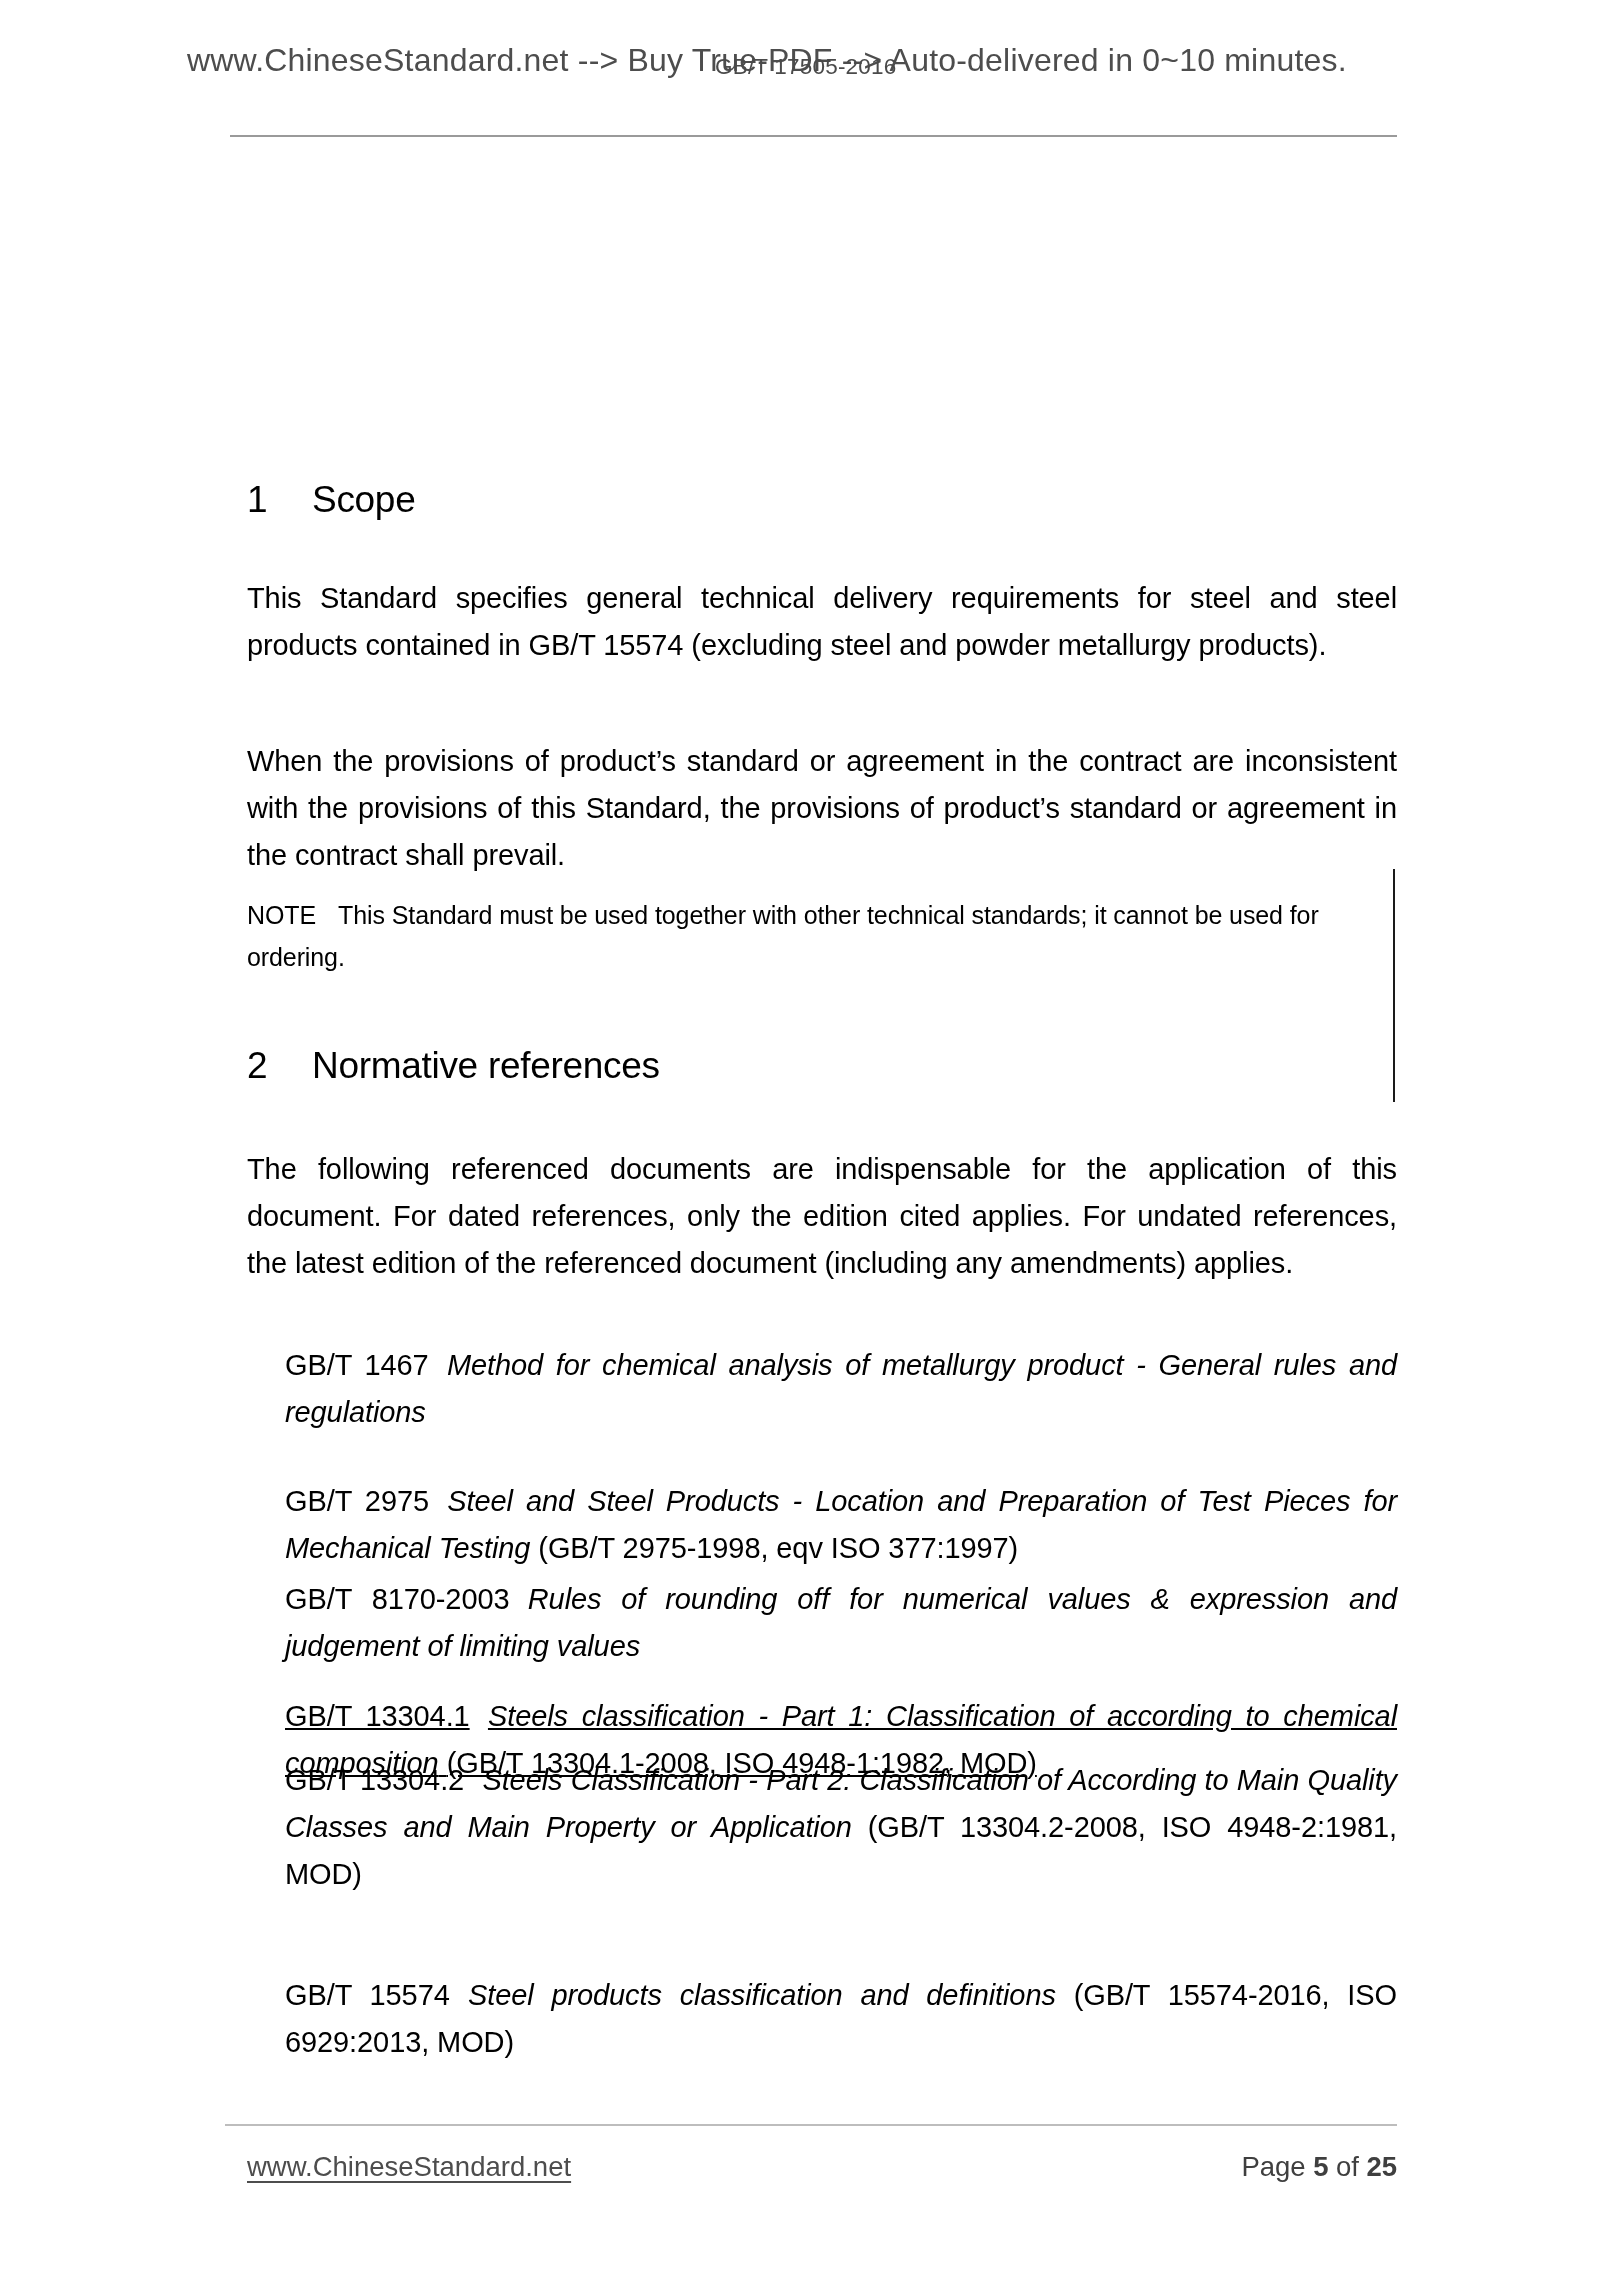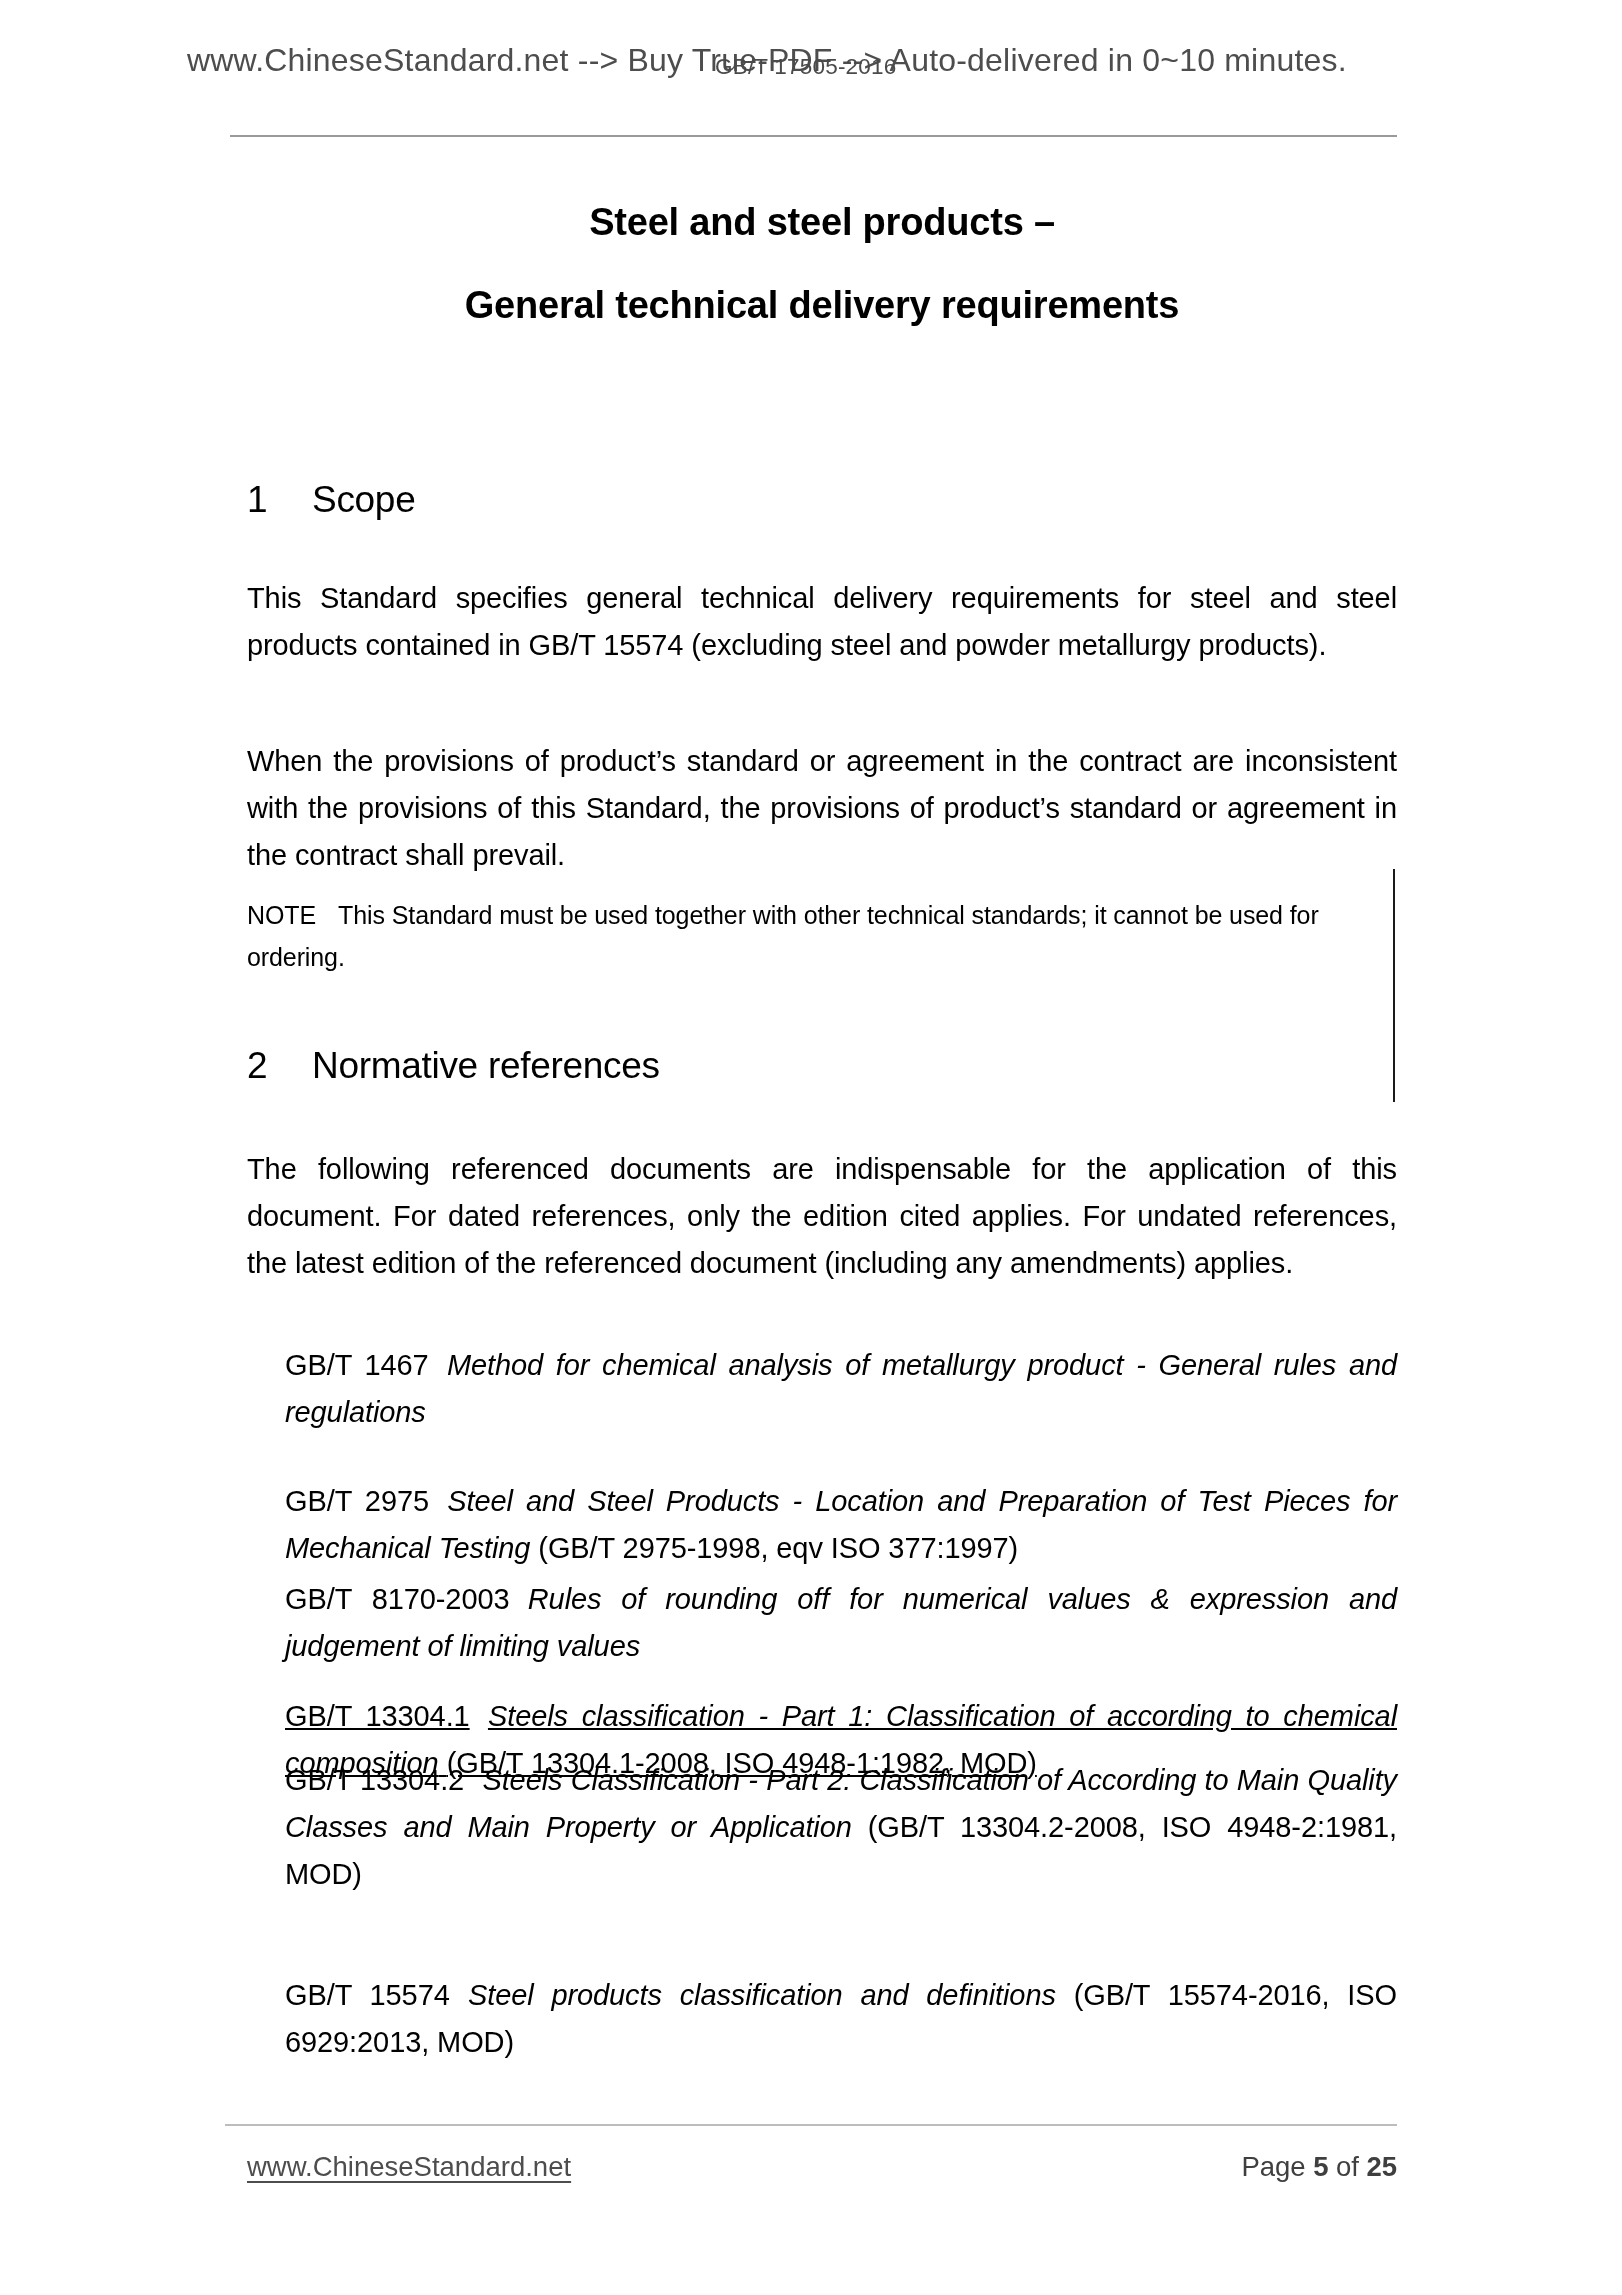--- a/index.html
+++ b/index.html
@@ -183,24 +183,20 @@
 <body>
 
 <div class="page">
 
   <div class="header-band">
     <div class="promo-line">www.ChineseStandard.net --&gt; Buy True-PDF --&gt; Auto-delivered in 0~10 minutes.</div>
     <div class="std-number">GB/T 17505-2016</div>
   </div>
   <div class="header-rule"></div>
 
-  <div class="doc-title">
-    <span class="tline">Steel and steel products –</span>
-    <span class="tline tline2">General technical delivery requirements</span>
-  </div>
 
   <div class="sec-heading" style="left:247px; top:479px;">
     <span class="num">1</span><span>Scope</span>
   </div>
 
   <div class="para" style="left:247px; top:575px;">This Standard specifies general technical delivery requirements for steel and steel products contained in GB/T 15574 (excluding steel and powder metallurgy products).</div>
 
   <div class="para" style="left:247px; top:738px;">When the provisions of product’s standard or agreement in the contract are inconsistent with the provisions of this Standard, the provisions of product’s standard or agreement in the contract shall prevail.</div>
 
   <div class="note" style="left:247px; top:894px;">

